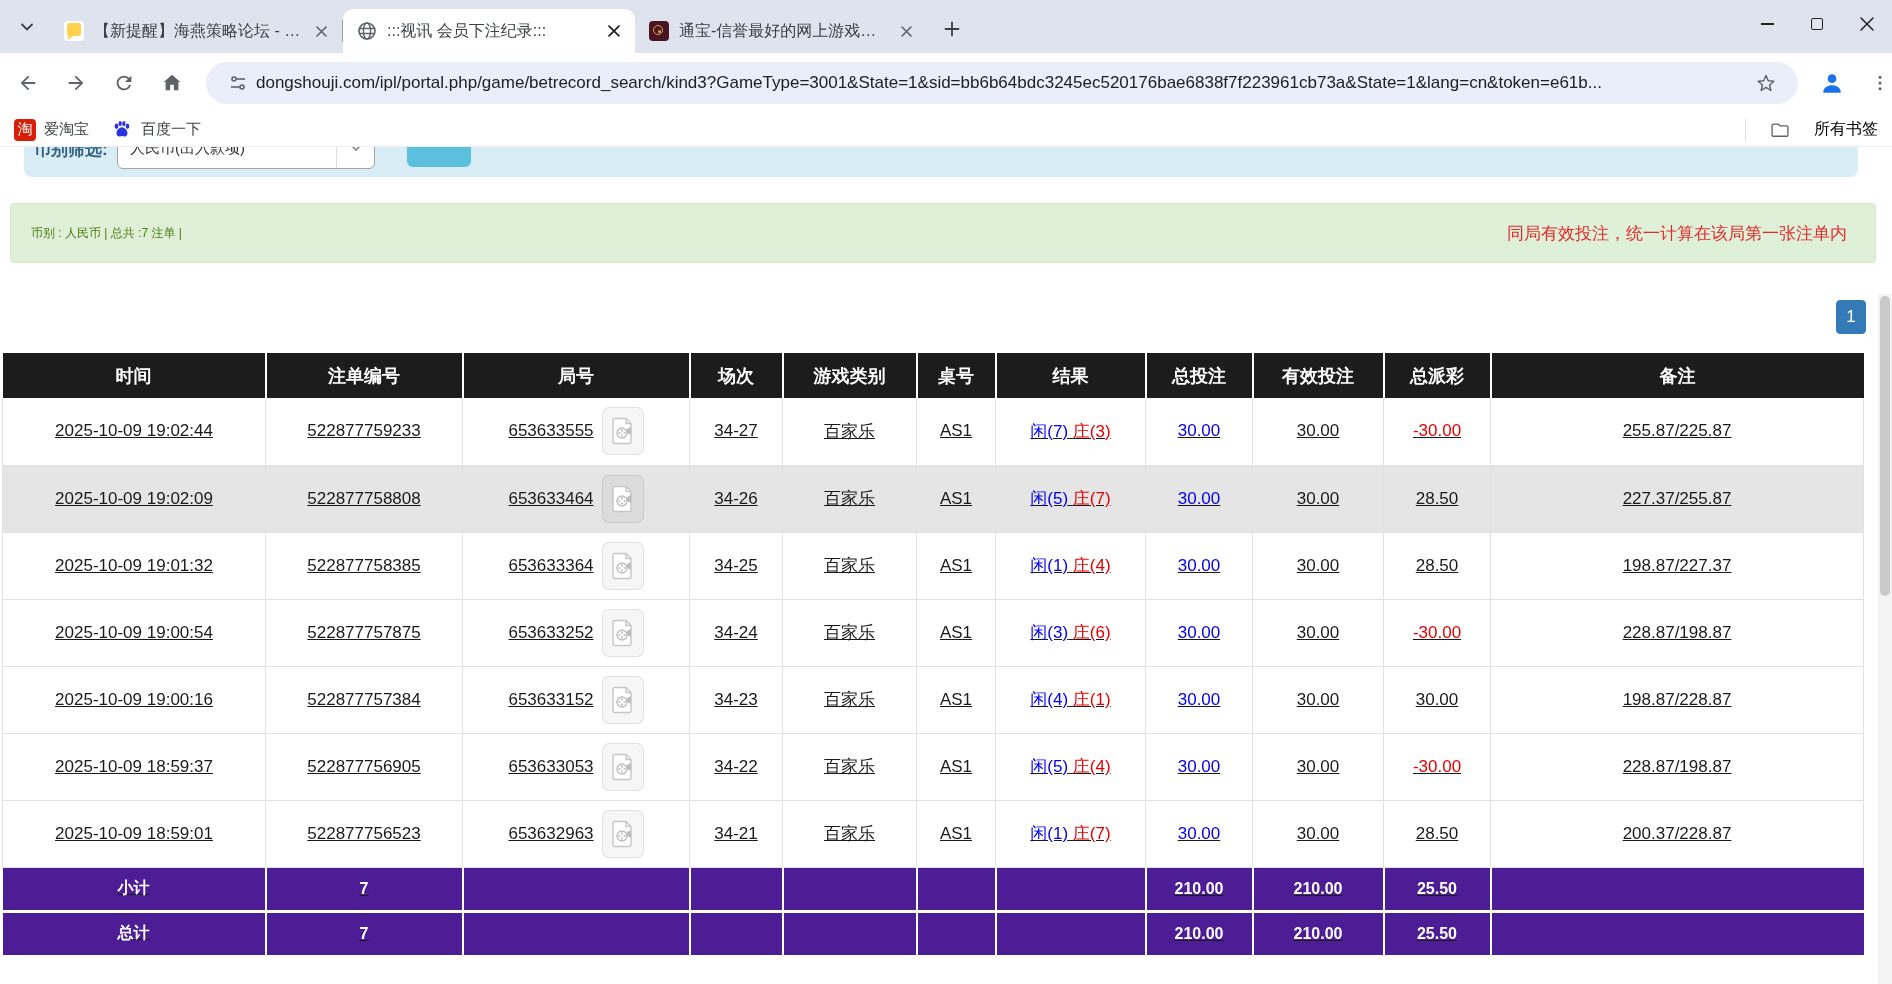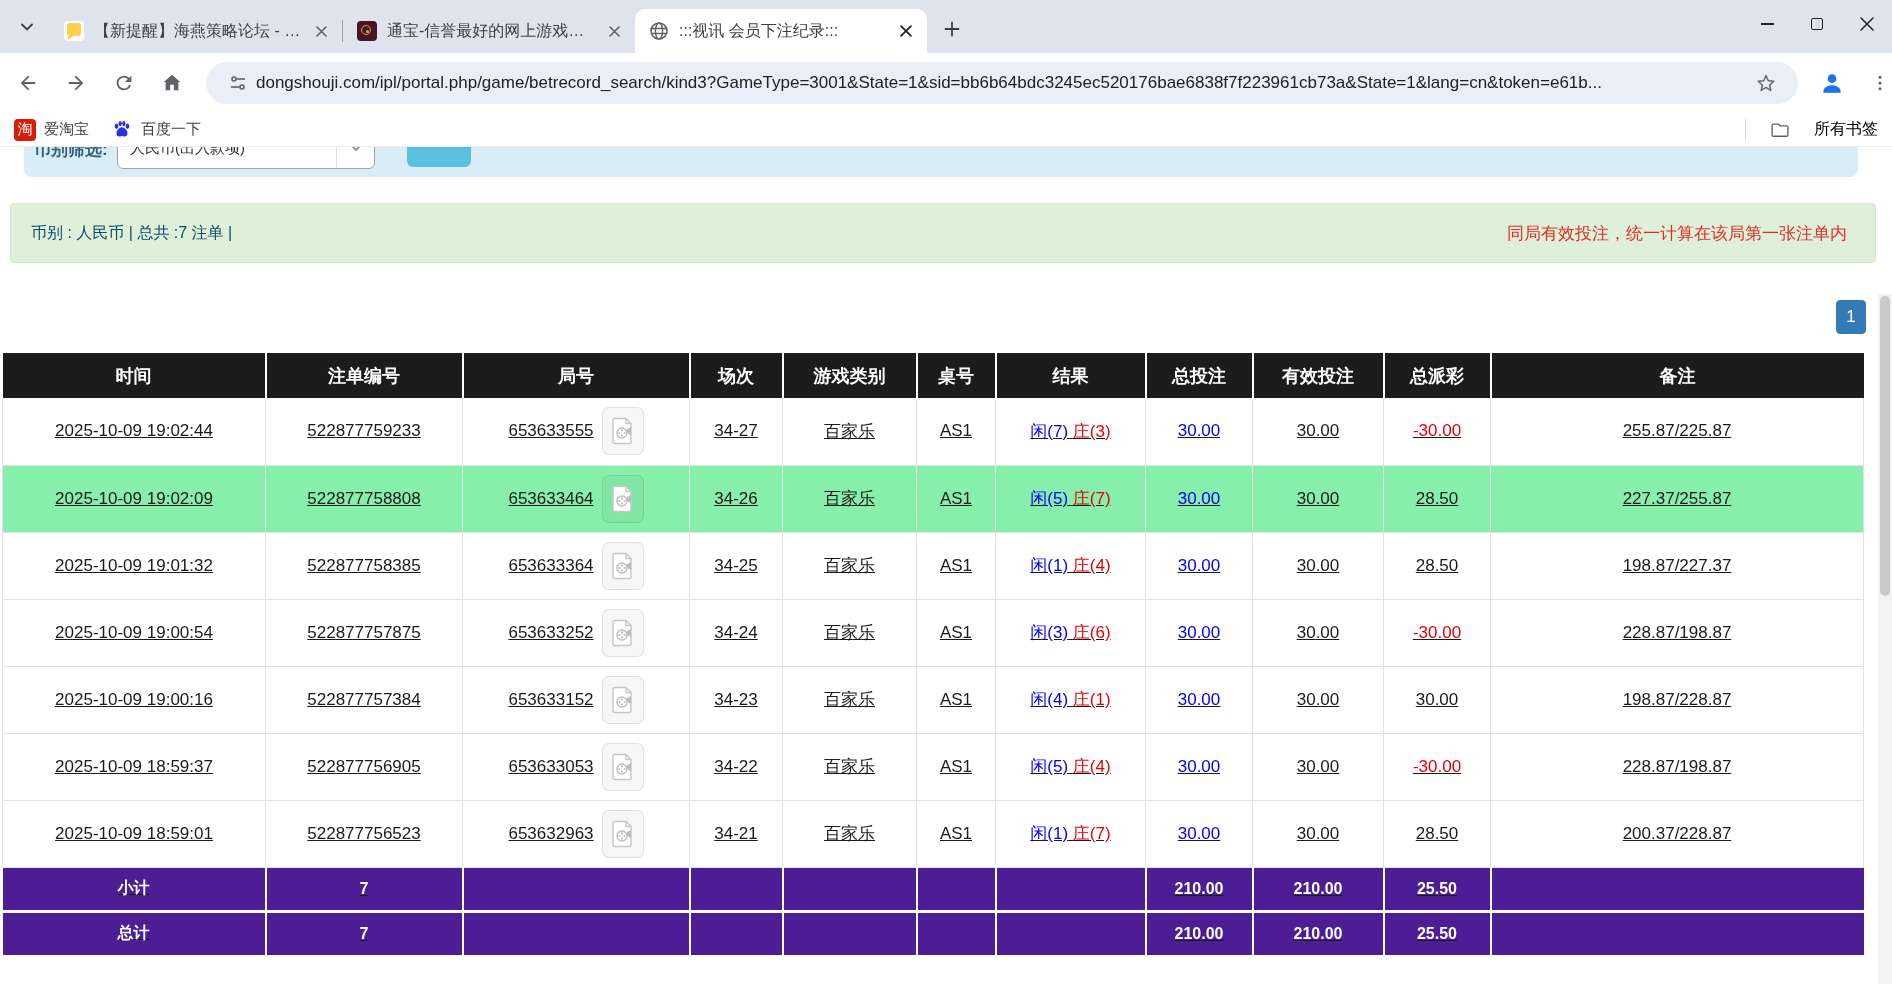--- a/index.html
+++ b/index.html
@@ -68,39 +68,39 @@
     border:1px solid #a3a3a3; border-radius:6px; display:flex; align-items:center; font-size:15px;
     color:#333; padding:0 12px; }
   .filter-select .arrow-box { position:absolute; right:0; top:0; width:38px; height:100%;
     border-left:1px solid #ddd; display:flex; align-items:center; justify-content:center; color:#888; }
   .filter-btn { position:absolute; left:383px; top:-16px; width:64px; height:36px;
     background:#5bc0de; border:none; border-radius:6px; }
 
   .summary-bar { position:absolute; top:56px; left:10px; width:1866px; height:60px;
     background:#dff0d8; border:1px solid #d6e9c6; border-radius:4px;
     display:flex; align-items:center; justify-content:space-between; padding:0 28px 0 20px; }
-  .summary-left { color:#0c4a6e; font-size:16px; }
+  .summary-left { color:#4d7c0f; font-size:12px; }
   .summary-right { color:#e12b2b; font-size:17px; }
 
   .pagination { position:absolute; top:153px; right:26px; width:30px; height:34px;
     background:#337ab7; border:1px solid #337ab7; border-radius:4px; color:#fff;
     font-size:17px; display:flex; align-items:center; justify-content:center; }
 
   
   table.bets { position:absolute; top:206px; left:2px; width:1861px;
     border-collapse:collapse; table-layout:fixed; font-size:17px; color:#1a1a1a;text-decoration:underline; }
   col.c1{width:263px} col.c2{width:197px} col.c3{width:227px} col.c4{width:93px}
   col.c5{width:134px} col.c6{width:79px} col.c7{width:150px} col.c8{width:107px}
   col.c9{width:131px} col.c10{width:107px} col.c11{width:373px}
   thead th { background:#1c1c1c; color:#fff; font-size:18px; font-weight:bold; height:45px; }
   thead th:not(:last-child) { border-right:2px solid #fff; }
   tbody td { height:67px; text-align:center; background:#fff;
     border-bottom:1px solid #e2e2e2; border-right:1px solid #e2e2e2; }
   tbody td:first-child { border-left:1px solid #e2e2e2; }
-  tbody tr.highlight td { background:#86efac; }
+  tbody tr.highlight td { background:#e5e5e5; }
   tfoot td { height:44px; background:#4c1d95; color:#fff; font-size:16px; font-weight:bold;
     text-align:center; }
   tfoot td:not(:last-child) { border-right:2px solid #fff; }
   tfoot tr.total-row td { border-top:3px solid #fff; }
   .round-cell { display:flex; align-items:center; justify-content:center; gap:8px; }
   .video-btn { width:42px; height:48px; background:rgba(0,0,0,0.035);
     border:1px solid rgba(0,0,0,0.09); border-radius:7px;
     display:flex; align-items:center; justify-content:center; }
   .res-player { color:#0000ee; }
   .res-banker { color:#e60000; }
@@ -133,45 +133,45 @@
       <span class="tab-title">【新提醒】海燕策略论坛 - 综合</span>
       <span class="tab-close">
         <svg width="11" height="11" viewBox="0 0 11 11">
             <path d="M1 1 L10 10 M10 1 L1 10" stroke="#5f6368" stroke-width="1.6" stroke-linecap="round"></path>
           </svg>
       </span>
     </div>
 
     <div class="tab-divider"></div>
 
-    <div class="tab">
-      <span class="favicon fav-dark">
-        <span class="ring"></span>
-          <span class="dot"></span>
-      </span>
-      <span class="tab-title">通宝-信誉最好的网上游戏平台</span>
-      <span class="tab-close">
-        <svg width="11" height="11" viewBox="0 0 11 11">
-            <path d="M1 1 L10 10 M10 1 L1 10" stroke="#5f6368" stroke-width="1.6" stroke-linecap="round"></path>
-          </svg>
-      </span>
-    </div>
-
     <div class="tab active">
       <span class="favicon">
         <svg width="20" height="20" viewBox="0 0 20 20">
           <circle cx="10" cy="10" r="8" fill="none" stroke="#5f6368" stroke-width="1.6"></circle>
           <ellipse cx="10" cy="10" rx="3.6" ry="8" fill="none" stroke="#5f6368" stroke-width="1.4"></ellipse>
           <path d="M2.5 7.5 H17.5 M2.5 12.5 H17.5" stroke="#5f6368" stroke-width="1.4" fill="none"></path>
         </svg>
       </span>
       <span class="tab-title">:::视讯 会员下注纪录:::</span>
       <span class="tab-close">
         <svg width="12" height="12" viewBox="0 0 11 11">
             <path d="M1 1 L10 10 M10 1 L1 10" stroke="#202124" stroke-width="1.6" stroke-linecap="round"></path>
+          </svg>
+      </span>
+    </div>
+
+    <div class="tab">
+      <span class="favicon fav-dark">
+        <span class="ring"></span>
+          <span class="dot"></span>
+      </span>
+      <span class="tab-title">通宝-信誉最好的网上游戏平台</span>
+      <span class="tab-close">
+        <svg width="11" height="11" viewBox="0 0 11 11">
+            <path d="M1 1 L10 10 M10 1 L1 10" stroke="#5f6368" stroke-width="1.6" stroke-linecap="round"></path>
           </svg>
       </span>
     </div>
 
     <div class="newtab-btn">
       <svg width="16" height="16" viewBox="0 0 16 16">
           <path d="M8 1.5 V14.5 M1.5 8 H14.5" stroke="#3c4043" stroke-width="1.8" stroke-linecap="round"></path>
         </svg>
     </div>
 

